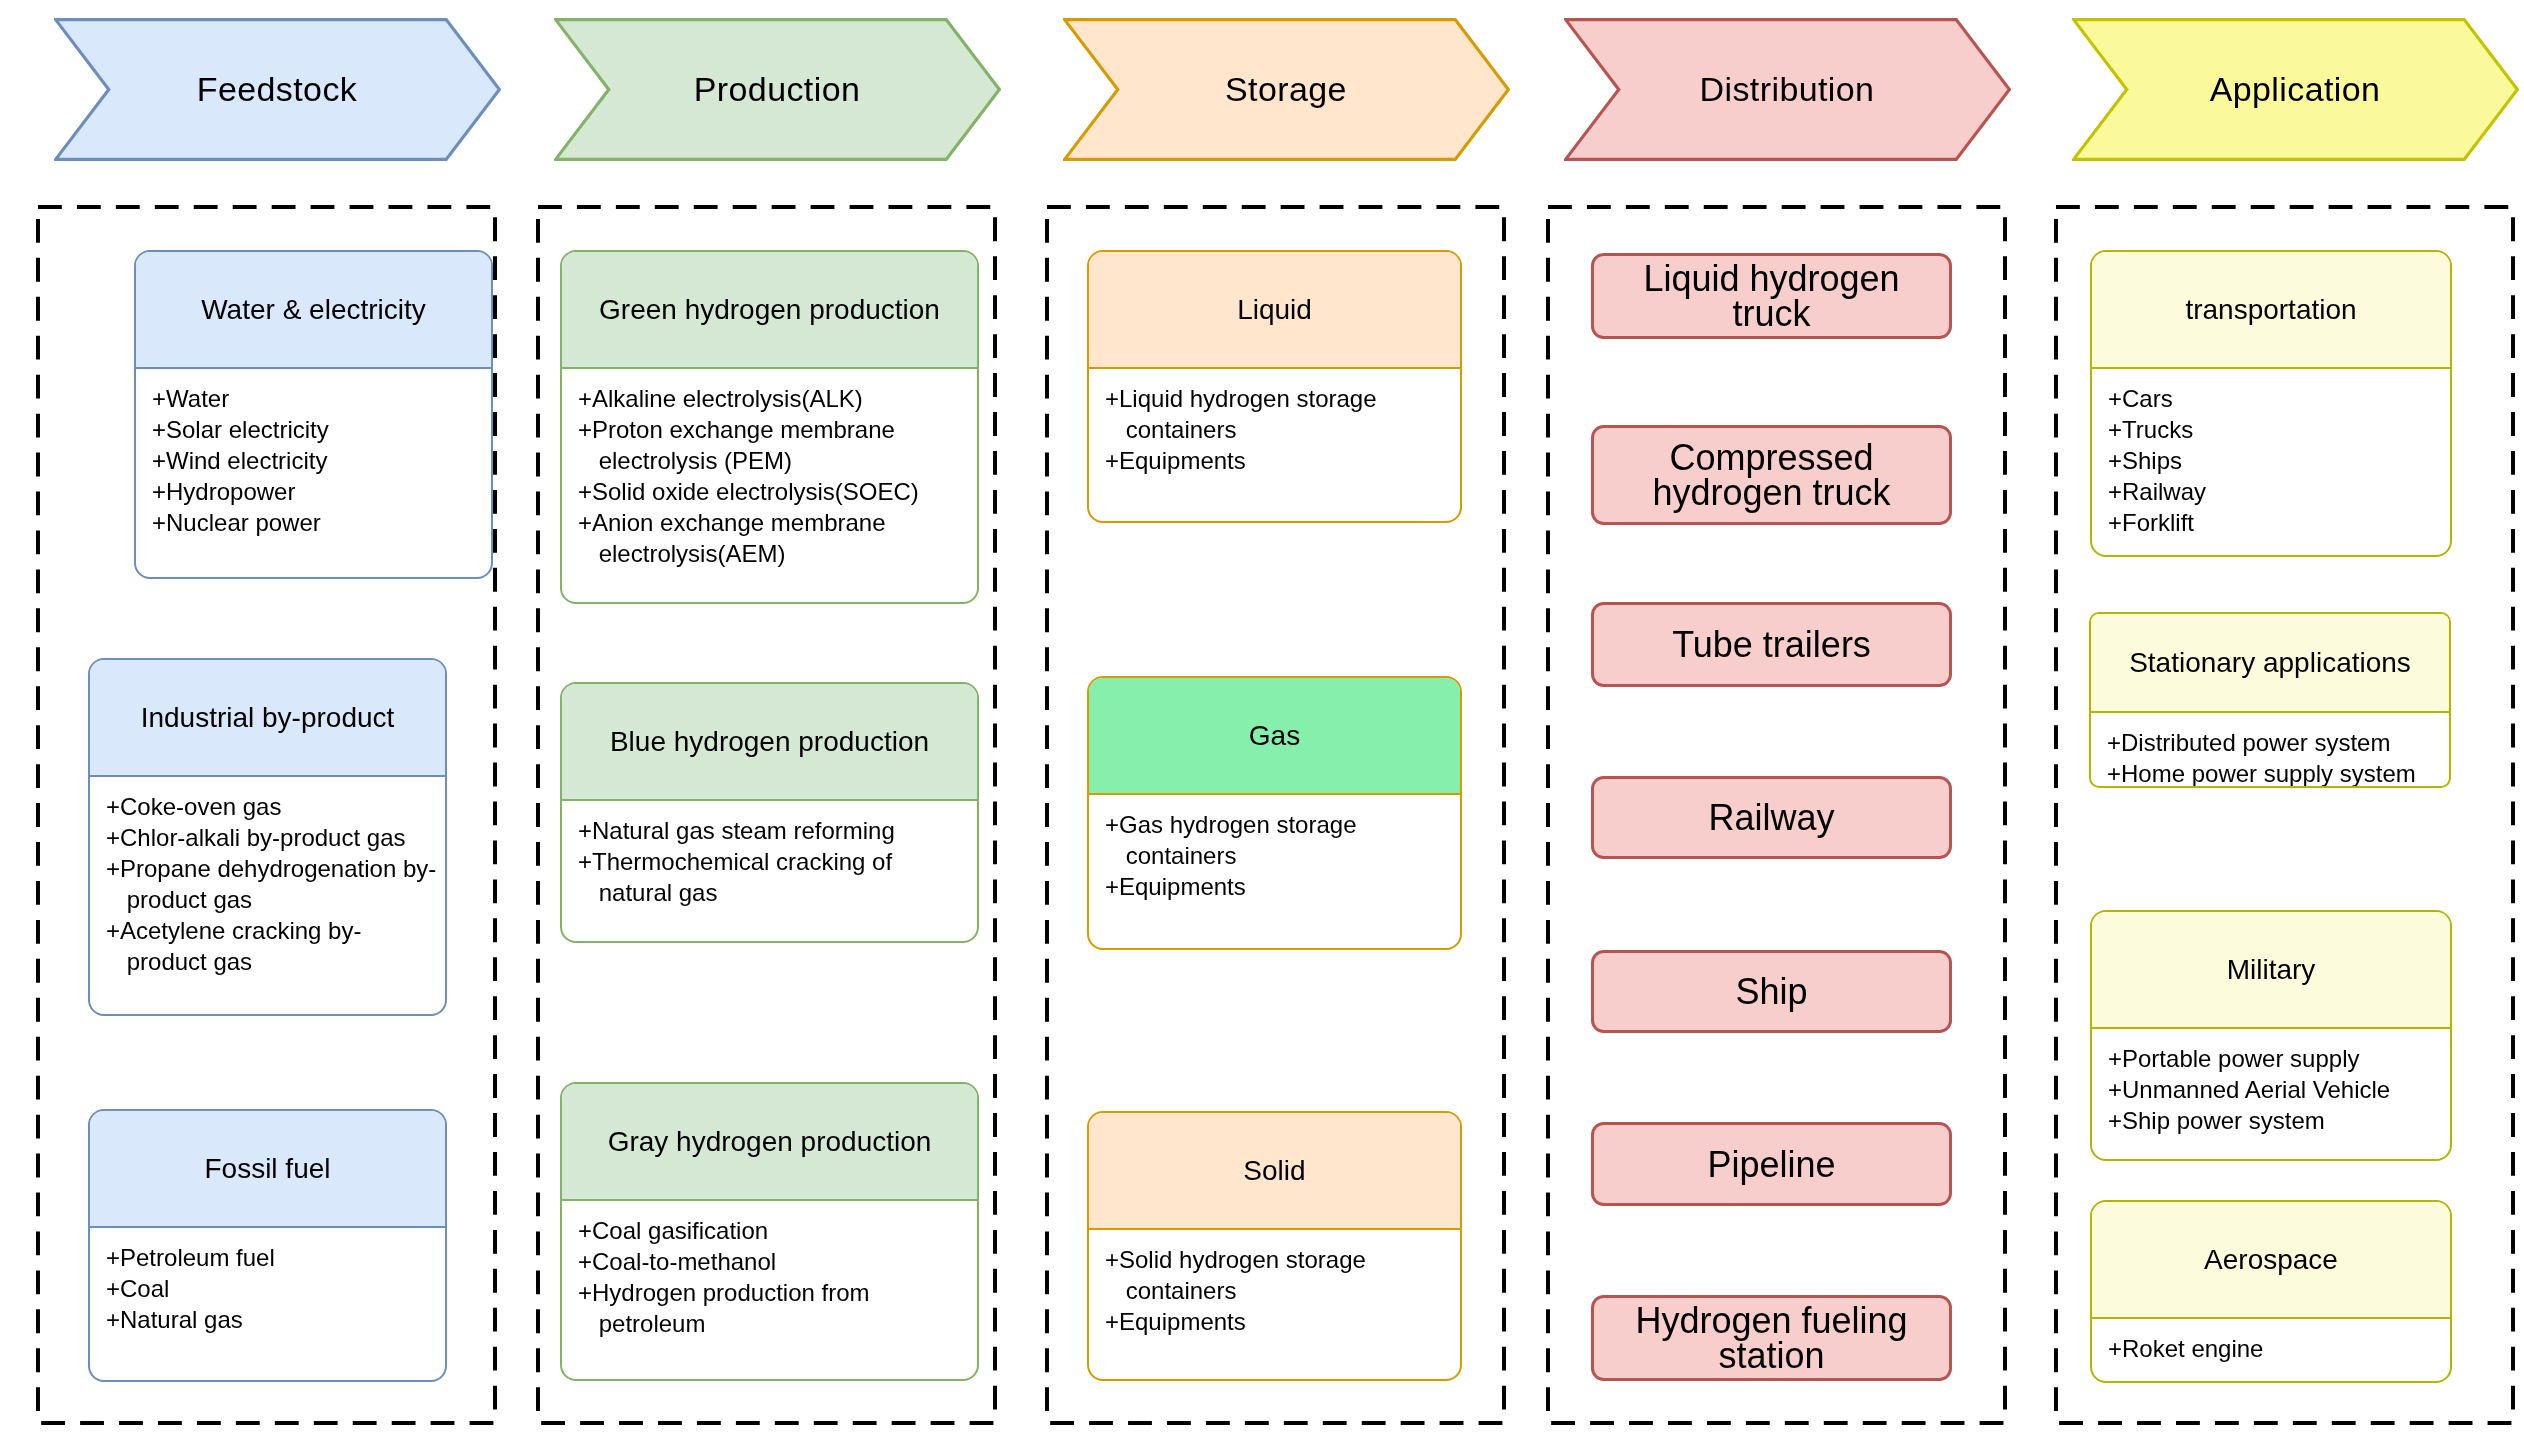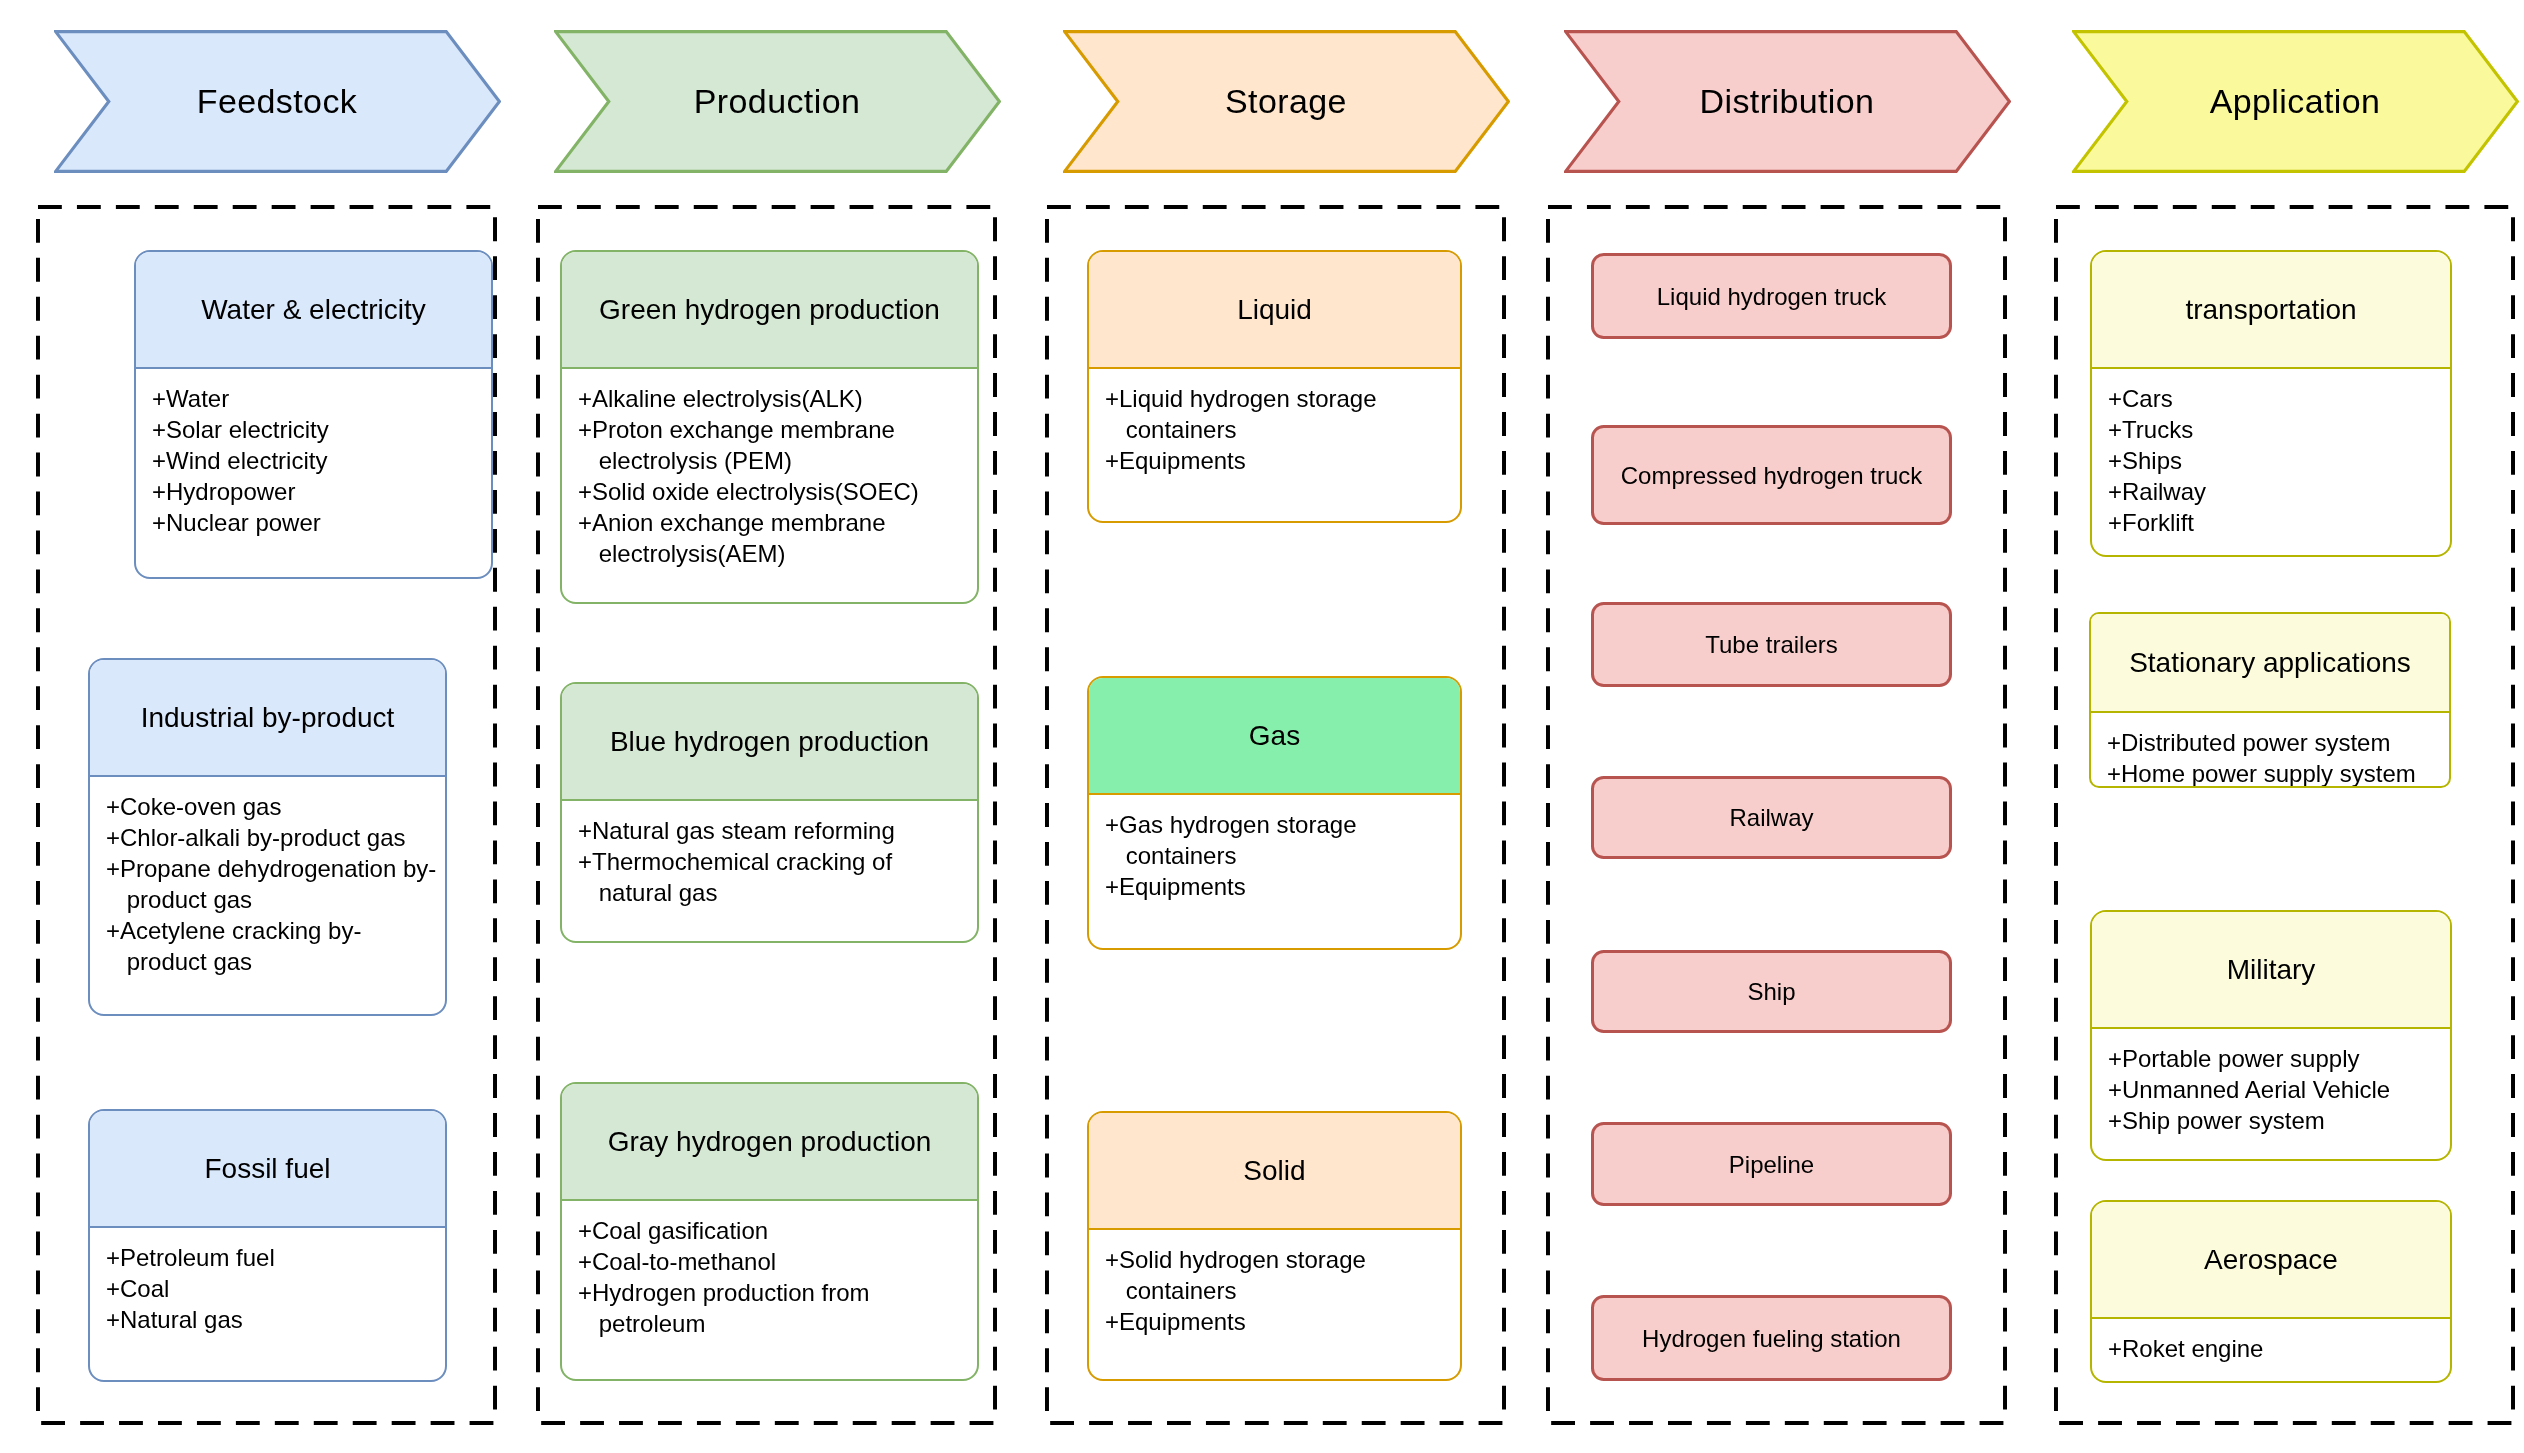--- a/index.html
+++ b/index.html
@@ -2,42 +2,42 @@
 <html style="font-size:12.7px"><head>
 <meta charset="utf-8">
 <style>
   html,body { margin:0; padding:0; background:#ffffff; }
   .canvas {
     position:relative; width:2525px; height:1454px;
     background:#ffffff; font-family:"Liberation Sans", sans-serif; color:#000;
     overflow:hidden;
   }
   .column { position:absolute; top:0; height:1454px; width:461px; }
-  .arrow { position:absolute; top:30px; left:17.5px; width:447px; height:143px; }
+  .arrow { position:absolute; top:18px; left:17.5px; width:447px; height:143px; }
   .arrow svg { position:absolute; left:0; top:0; width:100%; height:100%; }
   .arrow-label {
     position:absolute; inset:0; display:flex; align-items:center; justify-content:center;
     font-size:34px; letter-spacing:0.4px;
   }
   .dashed-box { position:absolute; left:0; top:205px; width:461px; height:1220px; }
   .dashed-box > svg { position:absolute; left:0; top:0; width:100%; height:100%; }
   .card {
     position:absolute; background:#ffffff; border:2.4px solid #000;
     border-radius:16px; overflow:hidden; box-sizing:border-box;
   }
   .card-header {
     height:115px; display:flex; align-items:center; justify-content:center;
     text-align:center; font-size:28px; border-bottom:2.4px solid #000;
   }
   .card-body { padding:14.3px 6.4px 0 16px; font-size:24px; line-height:31px; }
   .item { padding-left:20.7px; text-indent:-20.7px; }
   .pill {
     position:absolute; border:3.2px solid #000; border-radius:12.7px;
     display:flex; align-items:center; justify-content:center; text-align:center;
-    font-size:24px; line-height:35px; padding:0 17.5px; box-sizing:border-box;
+    font-size:36px; line-height:35px; padding:0 17.5px; box-sizing:border-box;
   }
 </style>
 </head>
 <body>
 
 <div class="canvas">
 
   <div class="column" style="left:36px">
     <div class="arrow">
       <svg viewBox="0 0 563 180" preserveAspectRatio="none">

